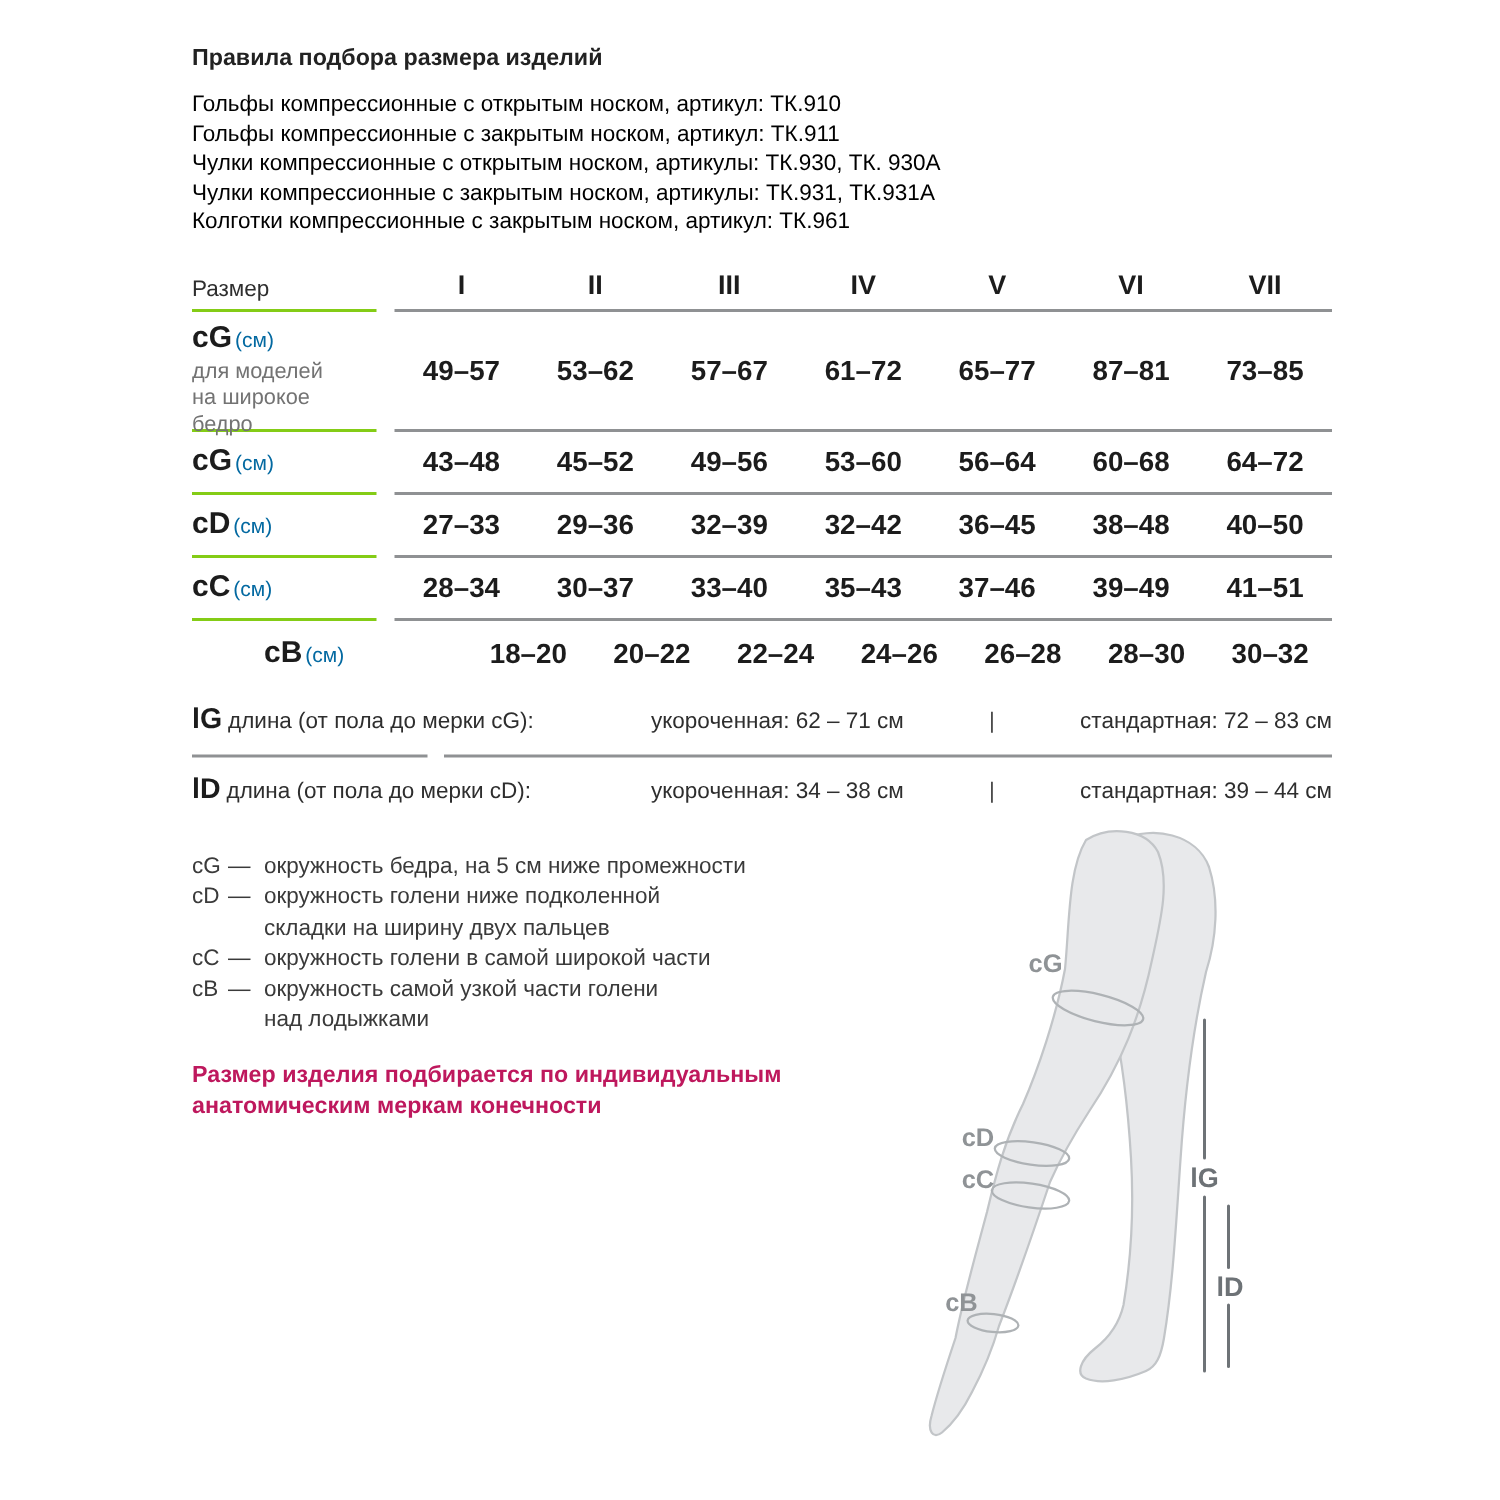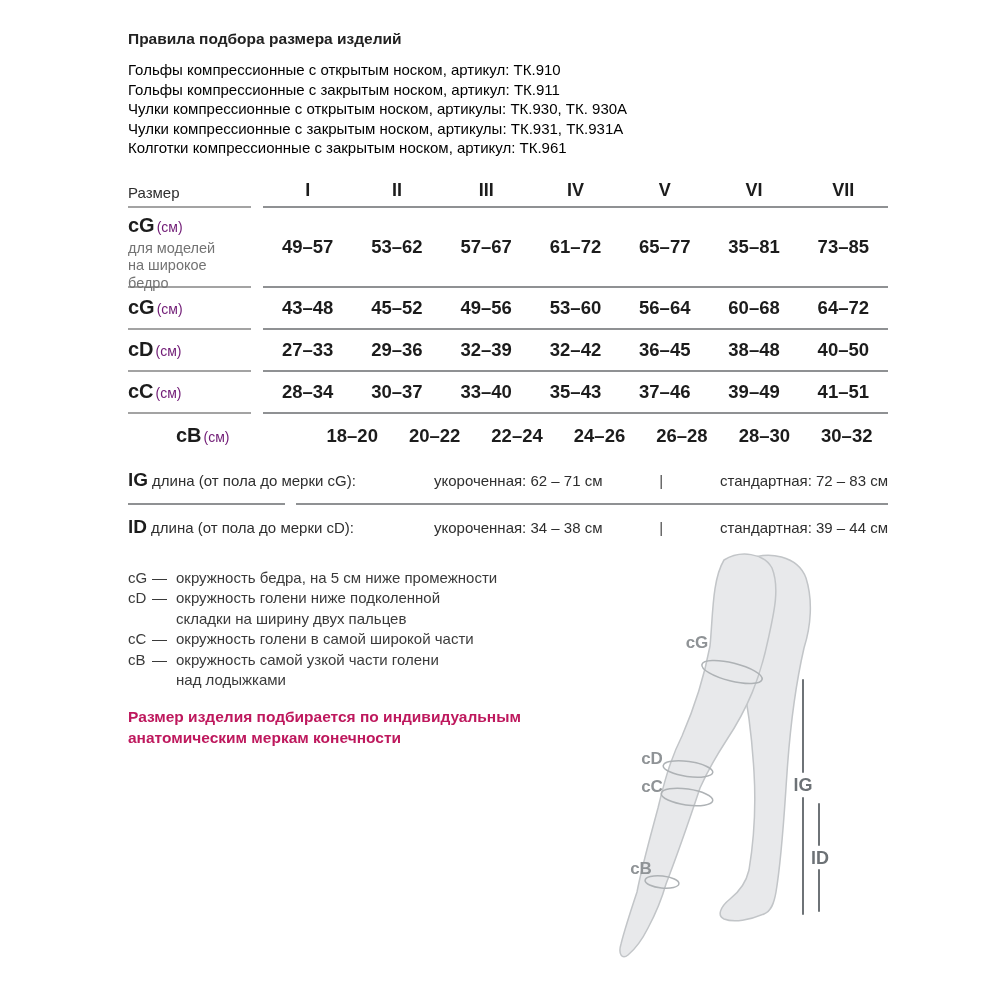--- a/index.html
+++ b/index.html
@@ -8,37 +8,37 @@
     font-family:"Liberation Sans", sans-serif; color:#2b2b2b;
     overflow:hidden;
   }
   .sheet { position:absolute; left:128px; top:30px; width:760px; }
 
   .title { font-size:15.5px; font-weight:700; color:#222; margin-bottom:12px; }
   .products { font-size:15px; line-height:19.5px; color:#000000; margin-bottom:16px; }
 
   
   .t-row { display:flex; }
-  .t-label { width:123px; flex:none; margin-right:12px; border-bottom:2px solid #a3a3a3; }
+  .t-label { width:123px; flex:none; margin-right:12px; border-bottom:2px solid #84cc16; }
   .t-data { flex:1; display:grid; grid-template-columns:repeat(7,1fr); border-bottom:2px solid #8f9193; align-items:center; }
   .t-cell { text-align:center; font-weight:700; font-size:18.5px; color:#1c1c1c; }
 
   .t-head { height:34px; }
   .t-head .t-label { display:flex; align-items:flex-end; padding-bottom:5px; font-size:15px; color:#2e2e2e; box-sizing:border-box; }
   .t-head .t-cell { align-self:end; padding-bottom:5px; font-size:18px; }
 
   .r-tall { height:80px; }
   .r-tall .t-label { padding-top:6px; box-sizing:border-box; }
   .r-std { height:42px; }
   .r-std .t-label { display:flex; align-items:center; }
   .r-last { height:44px;margin-left:48px; }
   .r-last .t-label, .r-last .t-data { border-bottom:none; }
 
   .mkey { font-weight:700; font-size:20px; color:#1c1c1c; }
-  .munit { font-size:14px; color:#701a75; margin-left:2px; }
+  .munit { font-size:14px; color:#0369a1; margin-left:2px; }
   .mnote { font-size:14.5px; line-height:17.5px; color:#737373; margin-top:3px; }
 
   
   .len-row { display:flex; align-items:center; height:45px; }
   .len-label { width:292px; flex:none; font-size:15px; color:#2e2e2e; }
   .len-label .mkey { font-size:19px; margin-right:4px; }
   .len-vals { flex:1; display:flex; justify-content:space-between; align-items:center; font-size:15px; color:#2e2e2e; padding-left:14px; }
   .len-sep { color:#4a4a4a; }
   .len-divider { display:flex; height:2px; }
   .len-divider .seg1 { width:157px; flex:none; background:#8f9193; margin-right:11px; }
@@ -99,21 +99,21 @@
           <div>на широкое</div>
           <div>бедро</div>
         </div>
       </div>
       <div class="t-data">
         <div class="t-cell">49–57</div>
         <div class="t-cell">53–62</div>
         <div class="t-cell">57–67</div>
         <div class="t-cell">61–72</div>
         <div class="t-cell">65–77</div>
-        <div class="t-cell">35–81</div>
+        <div class="t-cell">87–81</div>
         <div class="t-cell">73–85</div>
       </div>
     </div>
 
     <div class="t-row r-std">
       <div class="t-label">
         <div>
           <span class="mkey">cG</span><span class="munit">(см)</span>
         </div>
       </div>

